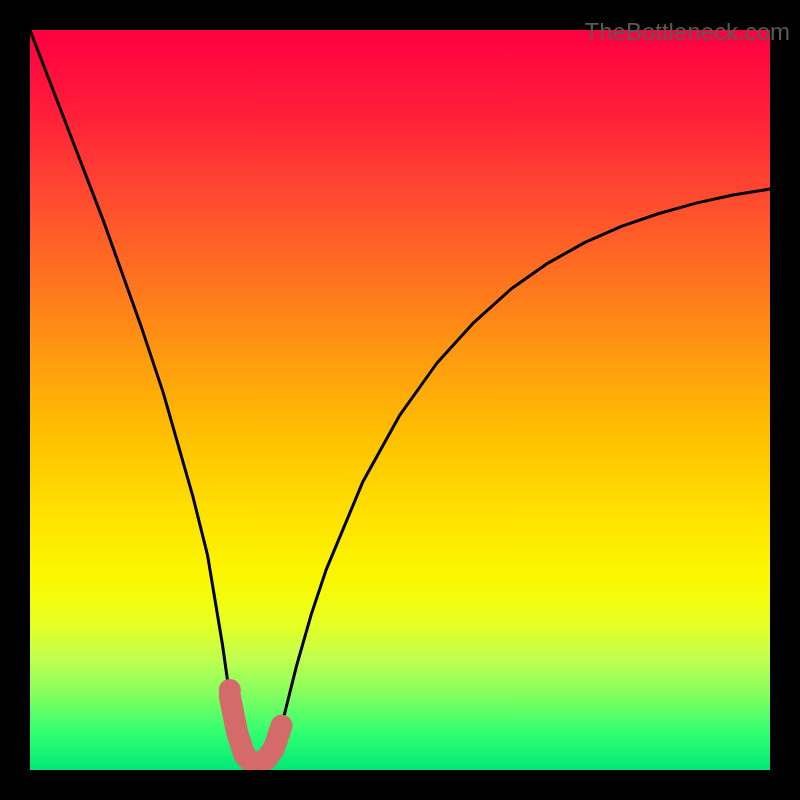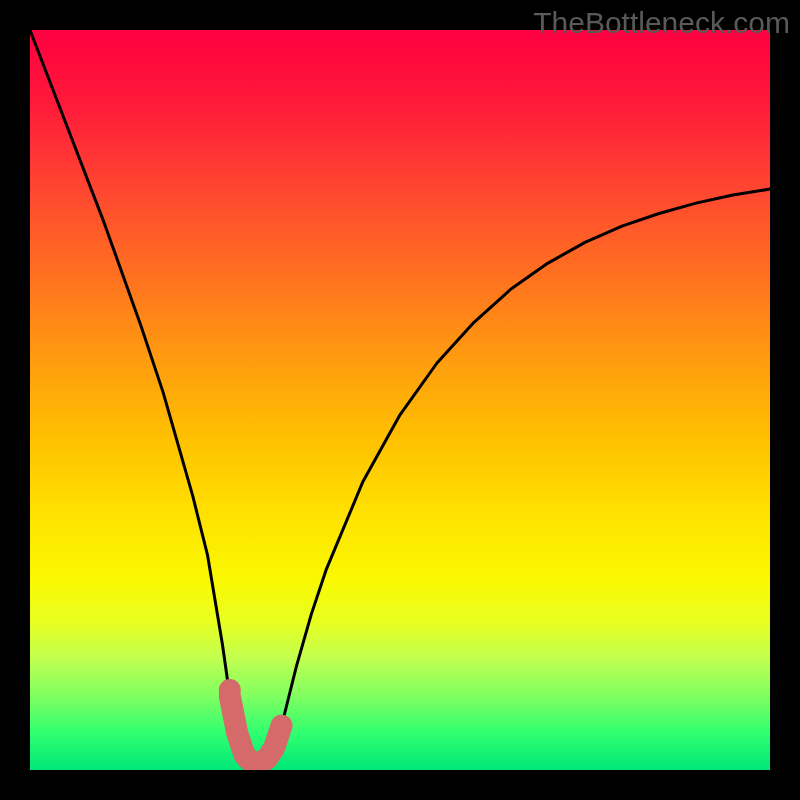--- a/index.html
+++ b/index.html
@@ -6,24 +6,24 @@
   body {
     width: 800px;
     height: 800px;
     background: #000;
     position: relative;
     font-family: Arial, sans-serif;
     overflow: hidden;
   }
   .attribution {
     position: absolute;
-    top: 6px;
+    top: 18px;
     right: 10px;
     color: #5a5a5a;
-    font-size: 30px;
+    font-size: 24px;
     z-index: 10;
   }
   .plot-area {
     position: absolute;
     top: 30px;
     left: 30px;
     width: 740px;
     height: 740px;
     background: linear-gradient(to bottom,
       #ff0040 0%,

